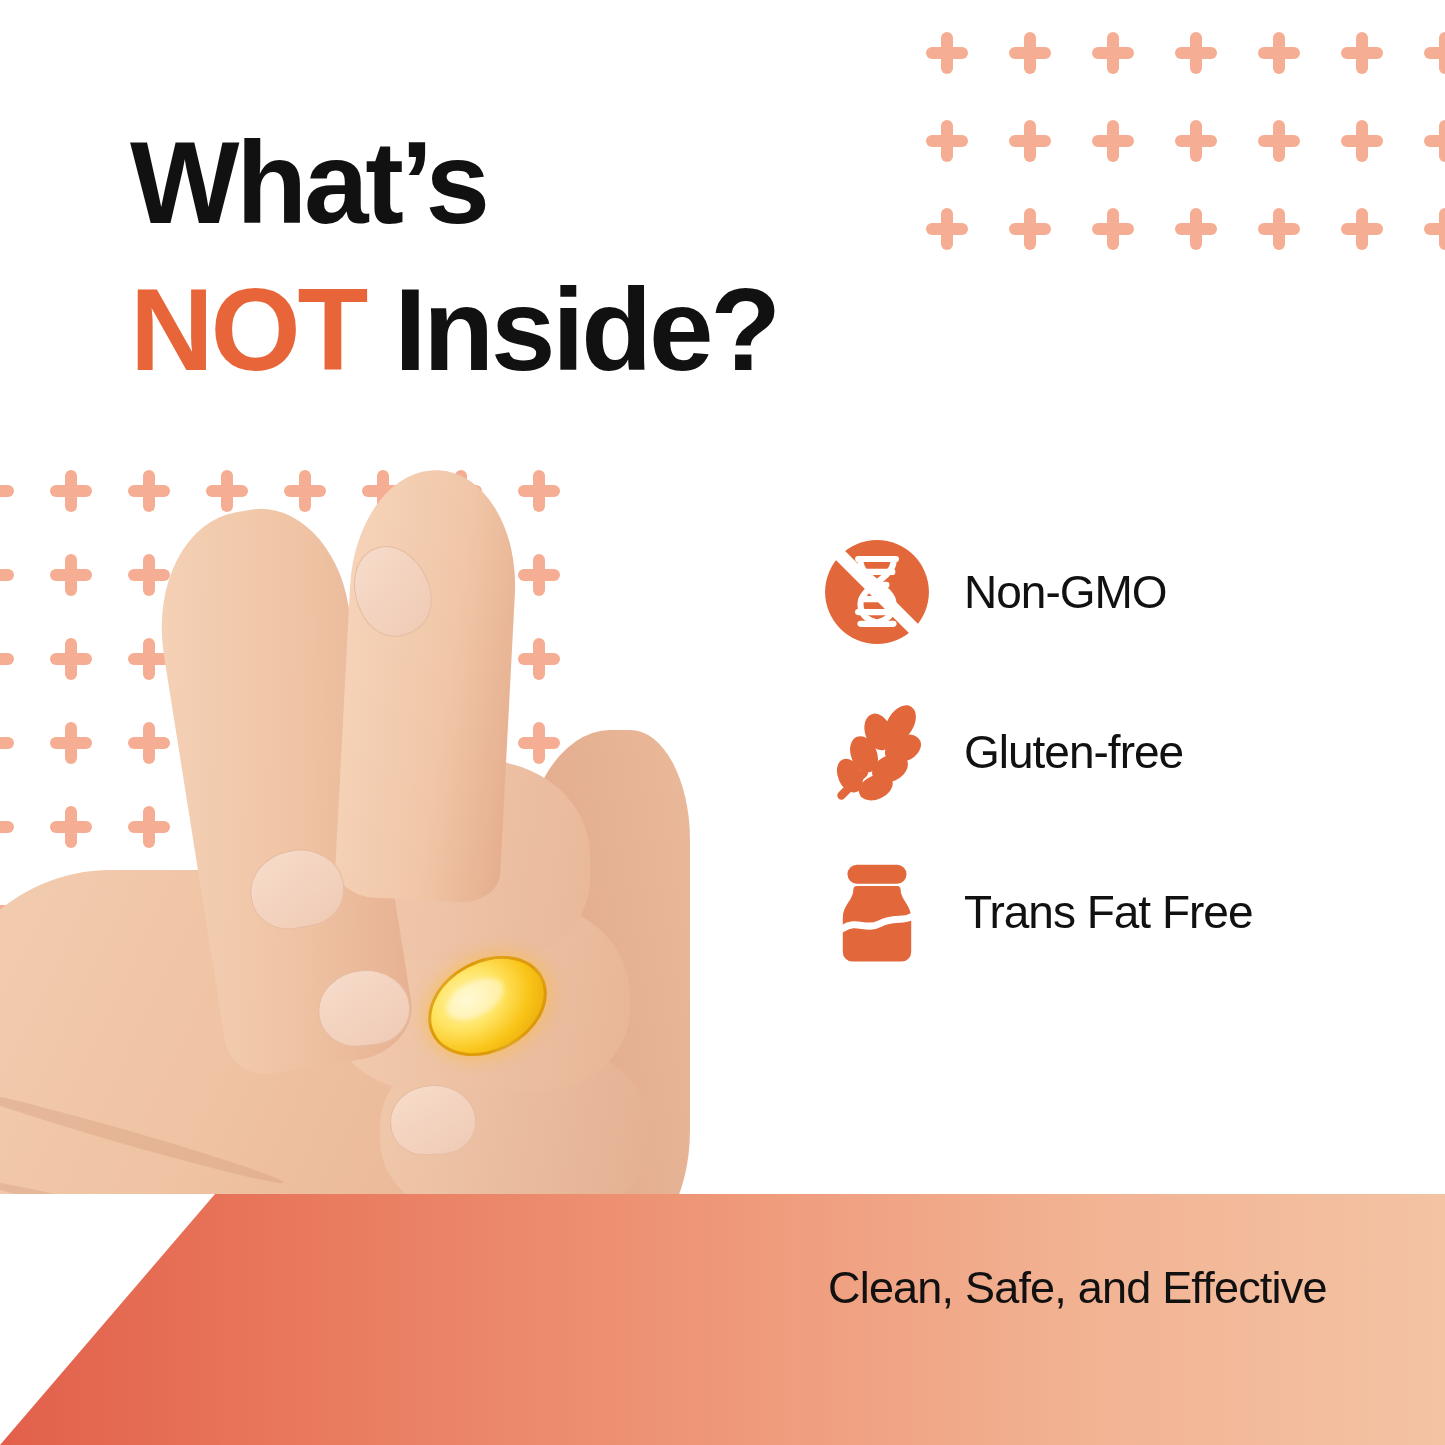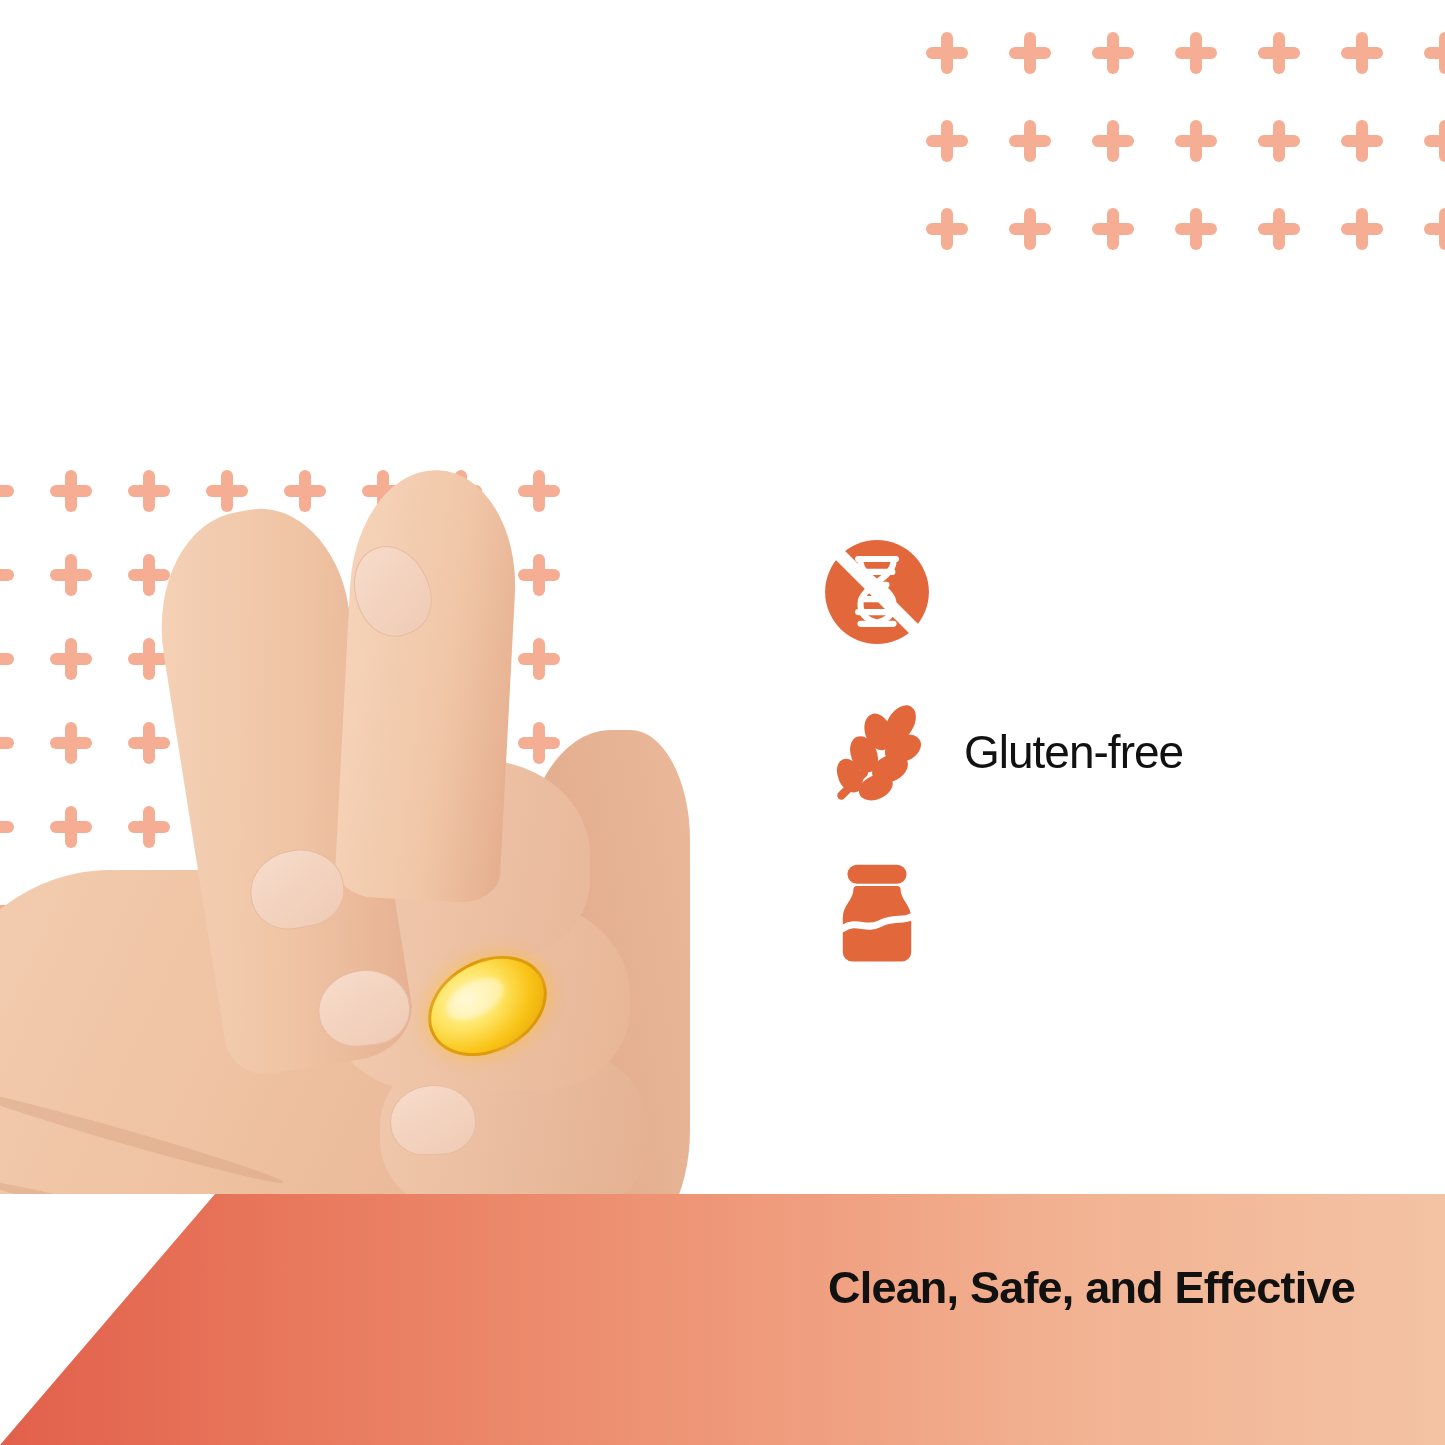--- a/index.html
+++ b/index.html
@@ -116,21 +116,21 @@
   .banner {
     position:absolute; left:0; top:1194px; width:1445px; height:251px;
     background:linear-gradient(90deg,#E2604B 0%,#E97A5E 22%,#EE9677 48%,#F2B393 75%,#F3C3A4 100%);
   }
   .banner-mask {
     position:absolute; left:0; top:0; width:620px; height:251px;
     background:#ffffff; clip-path:polygon(0 0, 215px 0, 0 251px);
   }
   .banner-text {
     position:absolute; left:828px; top:1258px; width:600px;
-    font-size:45px; line-height:1.33; color:#111111; letter-spacing:-0.8px;font-weight:bold;
+    font-size:45px; line-height:1.33; color:#111111; letter-spacing:-0.8px;
   }
 </style>
 </head>
 <body>
 
 <div class="stage">
 
   <div class="cross-field" id="pattern-top-right">
       <div class="cross" style="left: 0px; top: 16px; width: 42px; height: 42px;">
         <i></i>
@@ -493,20 +493,24 @@
       <div class="cross" style="left: 468px; top: 672px; width: 42px; height: 42px;">
         <i></i>
         <b></b>
       </div>
       <div class="cross" style="left: 546px; top: 672px; width: 42px; height: 42px;">
         <i></i>
         <b></b>
       </div>
     </div>
 
+  <h1 class="headline">
+    <span>What’s</span><br>
+    <span class="not">NOT</span><span> Inside?</span>
+  </h1>
 
   <div class="hand-wrap">
     <div class="skin wrist"></div>
     <div class="skin palm"></div>
     <div class="skin knuckle-edge"></div>
     <div class="skin finger4"></div>
     <div class="skin finger3"></div>
     <div class="skin finger2"></div>
     <div class="skin thumb-col"></div>
     <div class="skin index-finger"></div>
@@ -532,20 +536,21 @@
             <path d="M34 22 H66"></path>
             <path d="M37 33 H63"></path>
             <path d="M42 44 H58"></path>
             <path d="M37 56 H63"></path>
             <path d="M34 67 H66"></path>
             <path d="M36 77 H64"></path>
           </g>
           <path d="M18 18 L82 82" stroke="#ffffff" stroke-width="11" stroke-linecap="round"></path>
         </svg>
       </div>
+      <div class="feature-label">Non-GMO</div>
     </div>
 
     <div class="feature-row">
       <div class="feature-icon">
         <svg viewBox="0 0 100 100" width="118" height="118">
           <g fill="#E2683C">
             <rect x="12" y="74" width="34" height="7" rx="3.5" transform="rotate(-45 29 77)"></rect>
             <ellipse cx="70" cy="26" rx="11" ry="17" transform="rotate(32 70 26)"></ellipse>
             <ellipse cx="51" cy="33" rx="11" ry="16" transform="rotate(-20 51 33)"></ellipse>
             <ellipse cx="72" cy="47" rx="11" ry="16" transform="rotate(66 72 47)"></ellipse>
@@ -563,20 +568,21 @@
     <div class="feature-row">
       <div class="feature-icon">
         <svg viewBox="0 0 100 100" width="118" height="118">
           <g fill="#E2683C">
             <rect x="25" y="10" width="50" height="16" rx="8"></rect>
             <path d="M33 28 h34 a3 3 0 0 1 3 3 c0 9 9 13 9 24 v29 a8 8 0 0 1 -8 8 h-42 a8 8 0 0 1 -8 -8 v-29 c0 -11 9 -15 9 -24 a3 3 0 0 1 3 -3 z"></path>
           </g>
           <path d="M21 64 C33 56, 40 66, 52 60 C64 54, 72 58, 79 54" stroke="#ffffff" stroke-width="6" fill="none" stroke-linecap="round"></path>
         </svg>
       </div>
+      <div class="feature-label">Trans Fat Free</div>
     </div>
 
   </div>
 
   <div class="banner">
     <div class="banner-mask"></div>
   </div>
   <div class="banner-text">
     <div>Clean, Safe, and Effective</div>
   </div>

